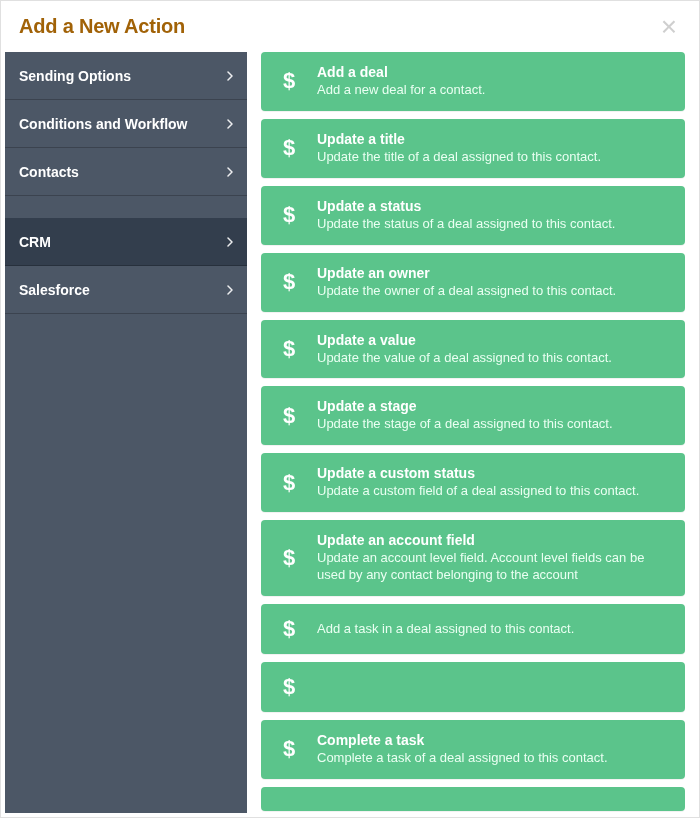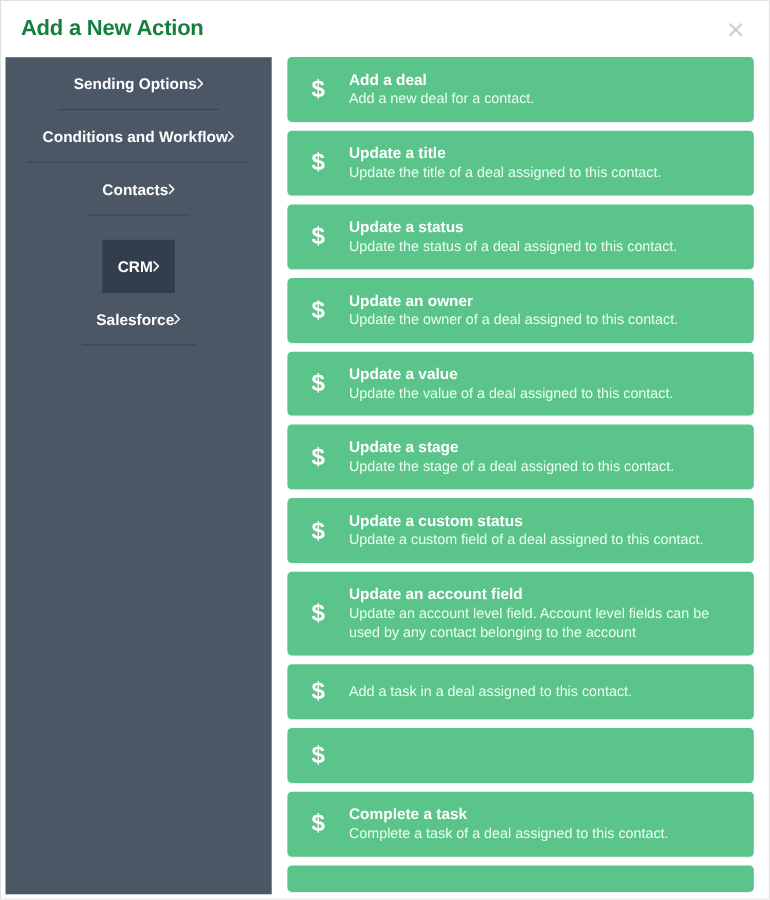--- a/index.html
+++ b/index.html
@@ -20,21 +20,21 @@
     }
     .modal-header {
       display: flex;
       align-items: center;
       justify-content: space-between;
       padding: 14px 18px 10px 18px;
     }
     .modal-title {
       font-size: 20px;
       font-weight: 700;
-      color: #15803d;
+      color: #a16207;
       letter-spacing: -0.2px;
     }
     .close-btn {
       color: #cfcfcf;
       font-size: 28px;
       line-height: 20px;
       font-weight: 400;
       cursor: pointer;
       padding: 0 4px;
     }
@@ -42,21 +42,20 @@
       display: flex;
       flex: 1;
       overflow: hidden;
       padding: 4px 4px 4px 4px;
     }
     .sidebar {
       width: 242px;
       background: #4c5766;
       display: flex;
       flex-direction: column;
-      align-items: center;
     }
     .sidebar-item {
       display: flex;
       align-items: center;
       justify-content: space-between;
       padding: 0 14px;
       height: 48px;
       border-bottom: 1px solid rgba(0,0,0,0.22);
       color: #fff;
       font-size: 14px;

